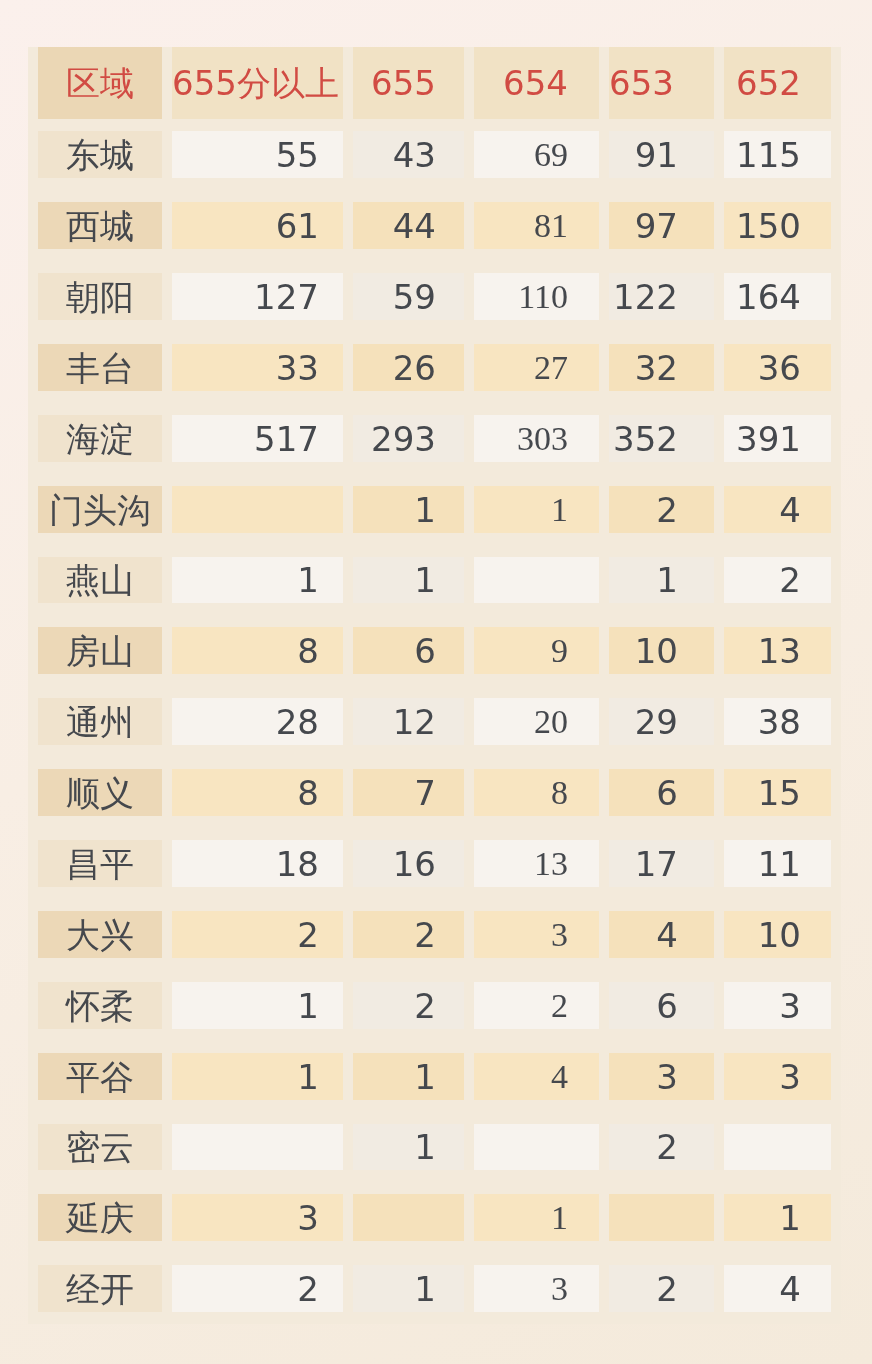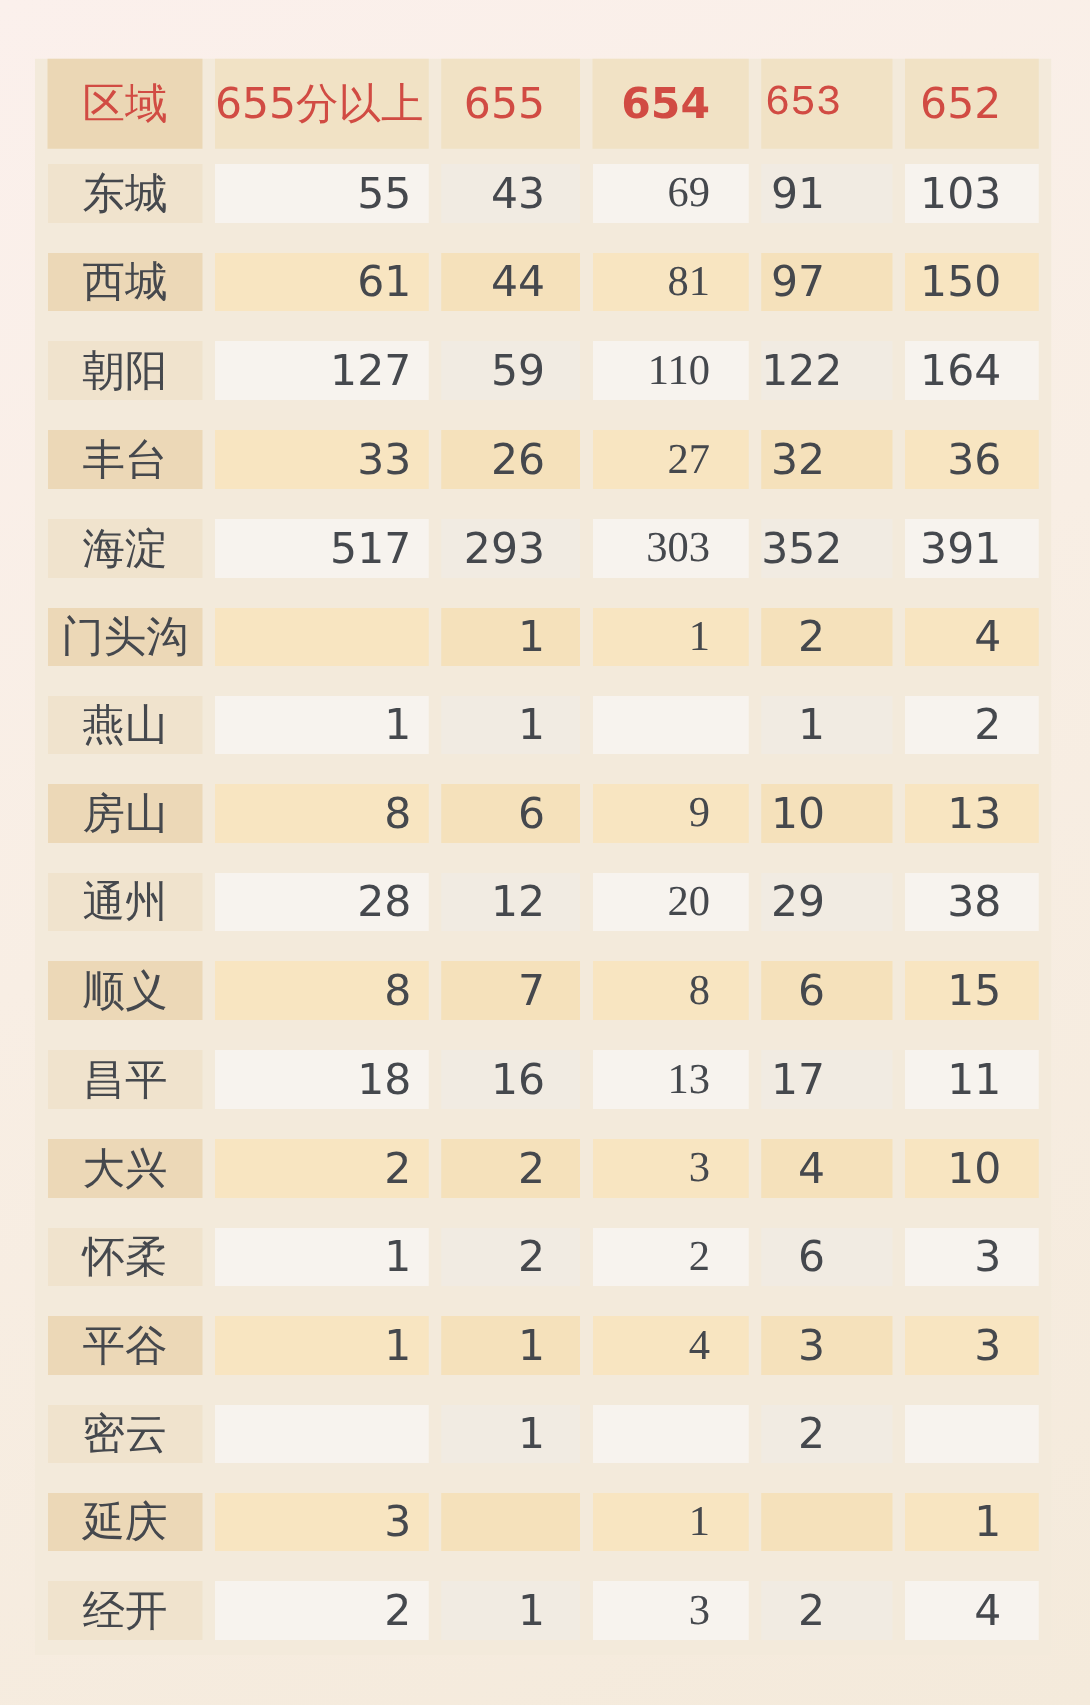--- a/index.html
+++ b/index.html
@@ -35,43 +35,43 @@
     background: var(--header-bg, #f1e2c5);
     text-align: right;
     white-space: nowrap;
   }
   thead th:first-child {
     background: var(--header-first-bg, #ebd7b5);
     text-align: center;
   }
   thead th:nth-child(2) { padding-right: 13px; }
   thead th:nth-child(3) { padding-right: 28px; }
-  thead th:nth-child(4) { padding-right: 31px; font-weight: bold; }
-  thead th:nth-child(5) { padding-right: 41px; font-family: Liberation Mono, monospace; }
+  thead th:nth-child(4) { padding-right: 31px; }
+  thead th:nth-child(5) { padding-right: 41px; }
   thead th:nth-child(6) { padding-right: 30px; }
   
   tbody td {
     height: 46px;
     line-height: 46px;
     padding: 12px 0;
     background-clip: content-box;
     font-size: 34px;
     color: var(--body-text, #45484d);
     text-align: right;
     white-space: nowrap;
   }
   tbody td:first-child {
     text-align: center;
     color: var(--body-text, #45484d);
   }
   tbody td .v { display: inline-block; }
-  tbody td:nth-child(2) .v { margin-right: 14px; }
+  tbody td:nth-child(2) .v { margin-right: 24px; }
   tbody td:nth-child(3) .v { margin-right: 28px; }
   tbody td:nth-child(4) .v { margin-right: 31px; font-family: Liberation Serif, serif; }
-  tbody td:nth-child(5) .v { margin-right: 54px; }
+  tbody td:nth-child(5) .v { margin-right: 36px; }
   tbody td:nth-child(6) .v { margin-right: 30px; }
   
   tbody tr:nth-child(odd) td { background-color: var(--row-plain, #f7f3ee); }
   tbody tr:nth-child(odd) td:nth-child(3),
   tbody tr:nth-child(odd) td:nth-child(5) { background-color: #f1ebe2; }
   tbody tr:nth-child(odd) td:first-child { background-color: #f0e3cd; }
   
   tbody tr:nth-child(even) td { background-color: var(--row-tint, #f8e5c1); }
   tbody tr:nth-child(even) td:nth-child(3),
   tbody tr:nth-child(even) td:nth-child(5) { background-color: #f5e1bb; }
@@ -100,21 +100,21 @@
           <th>652</th>
         </tr>
       </thead>
     <tbody>
         <tr>
           <td>东城</td>
           <td><span class="v">55</span></td>
           <td><span class="v">43</span></td>
           <td><span class="v">69</span></td>
           <td><span class="v">91</span></td>
-          <td><span class="v">103</span></td>
+          <td><span class="v">115</span></td>
         </tr>
         <tr>
           <td>西城</td>
           <td><span class="v">61</span></td>
           <td><span class="v">44</span></td>
           <td><span class="v">81</span></td>
           <td><span class="v">97</span></td>
           <td><span class="v">150</span></td>
         </tr>
         <tr>

